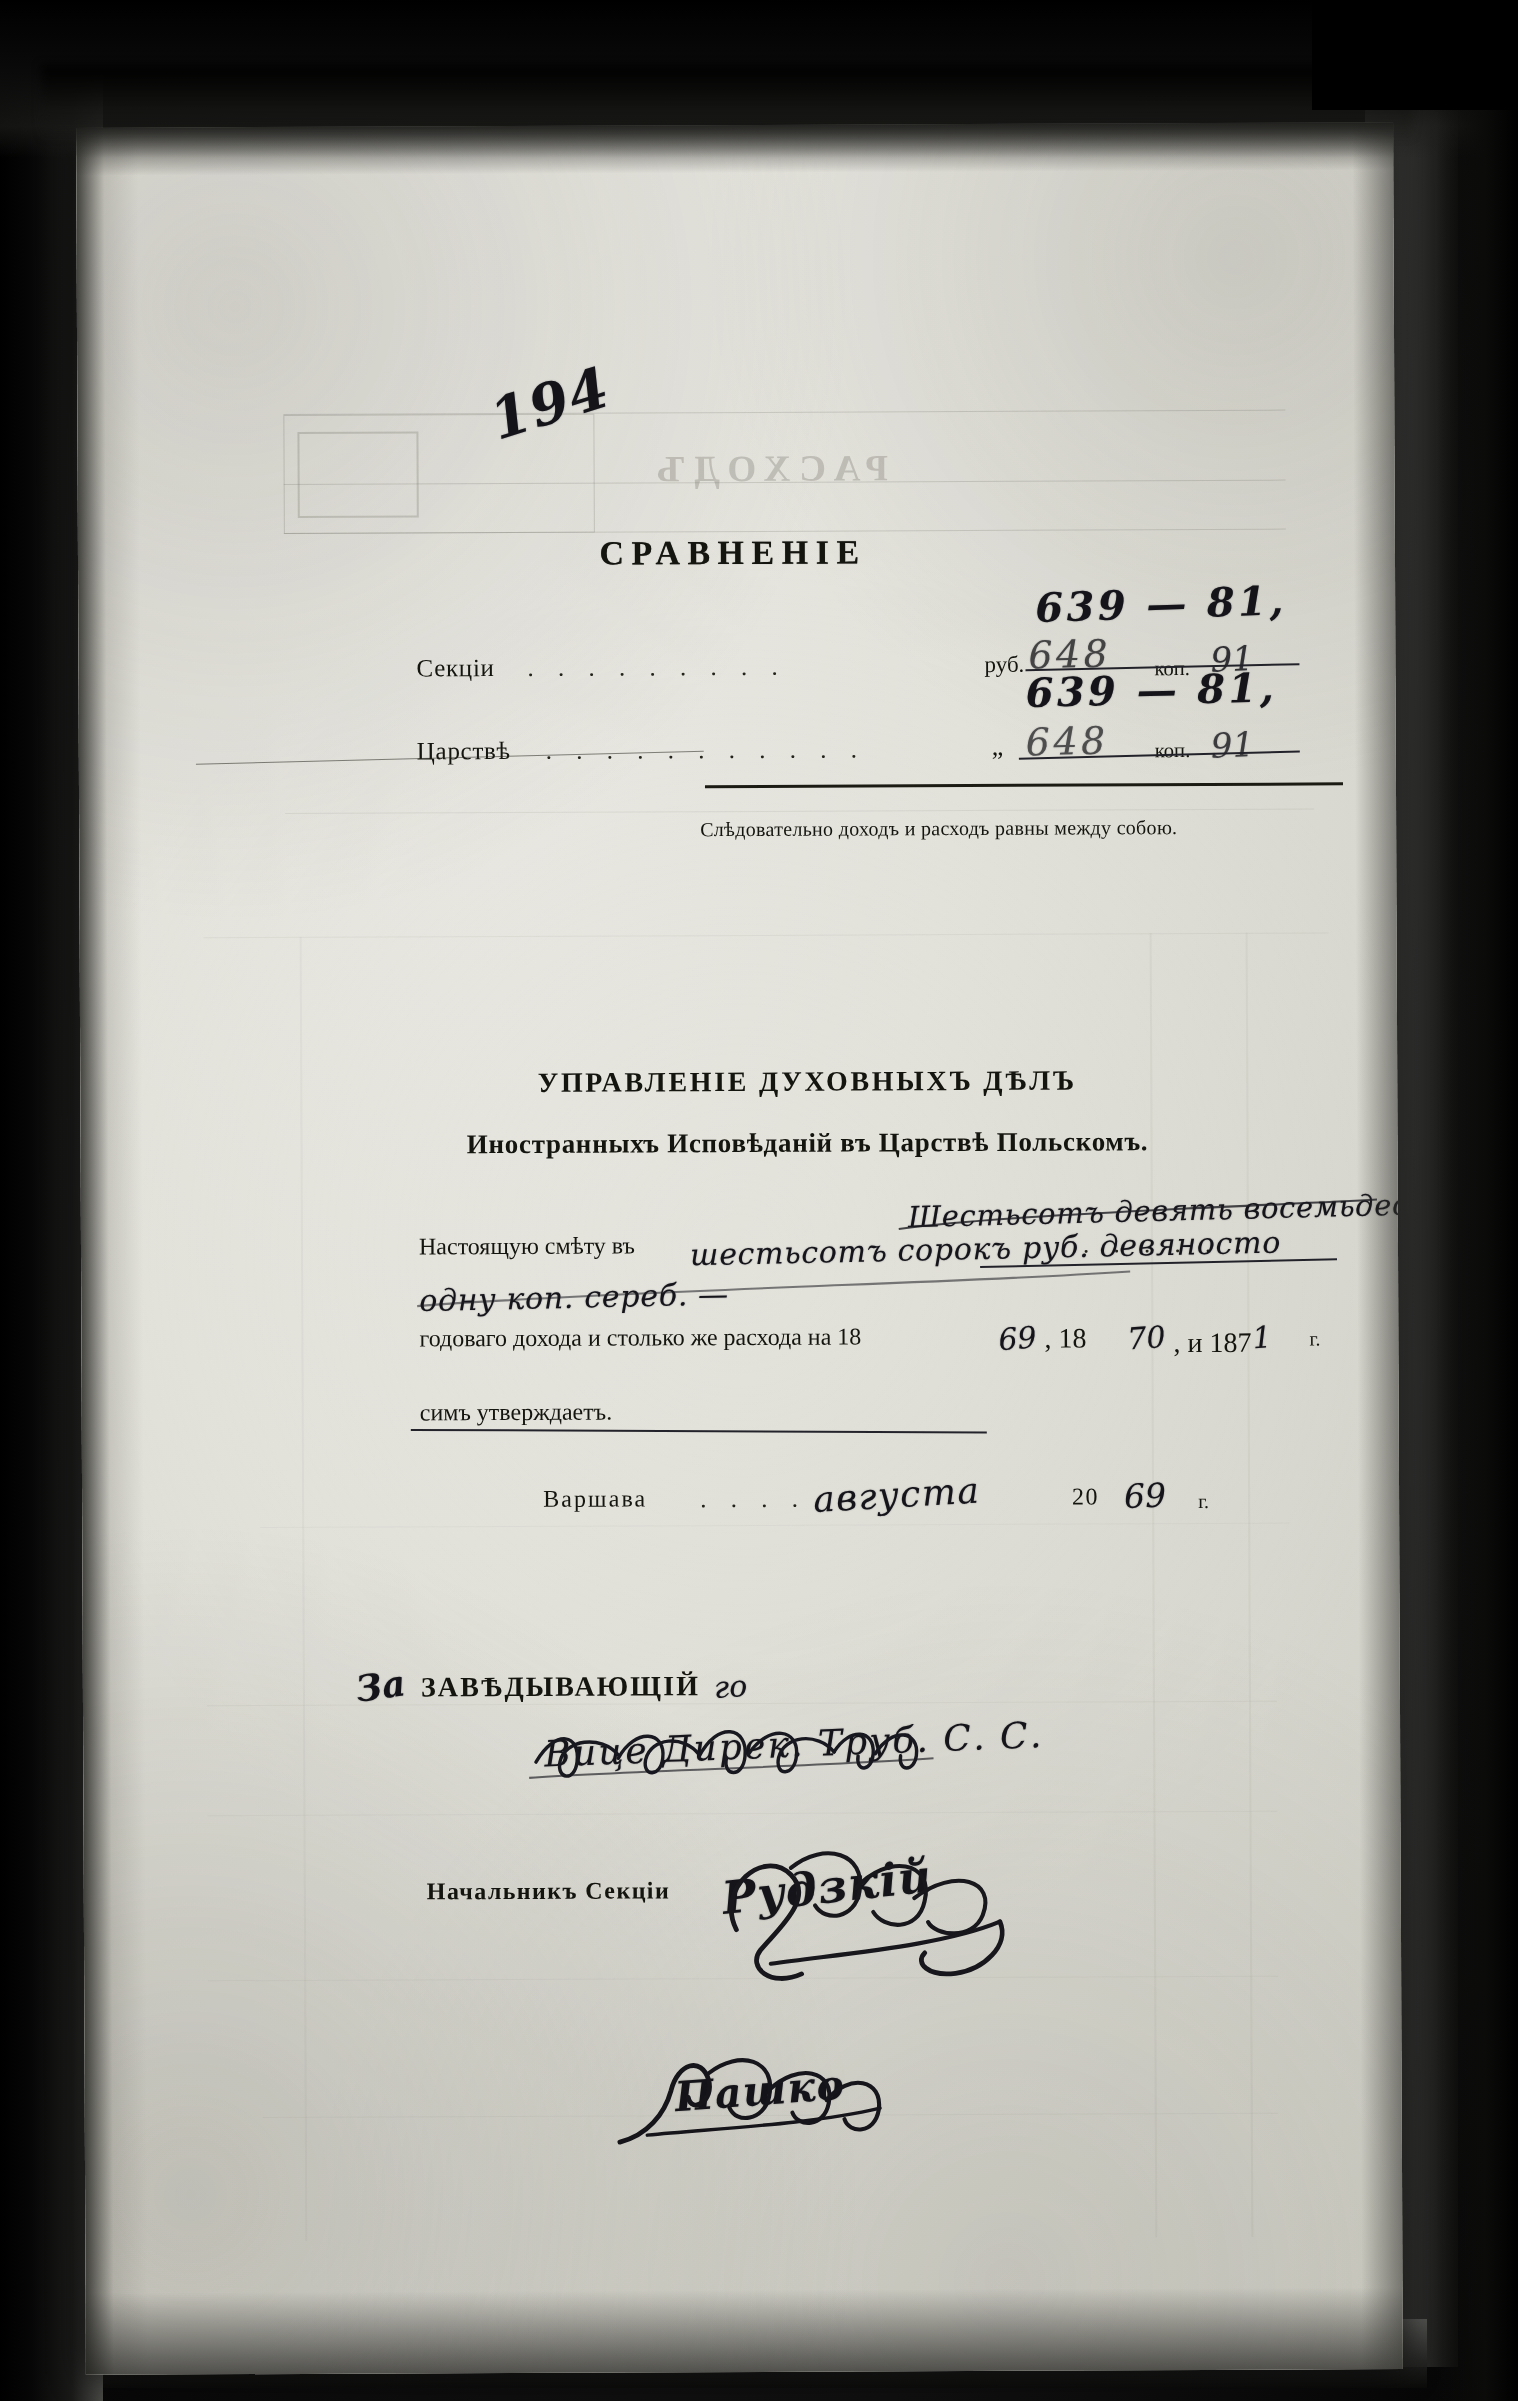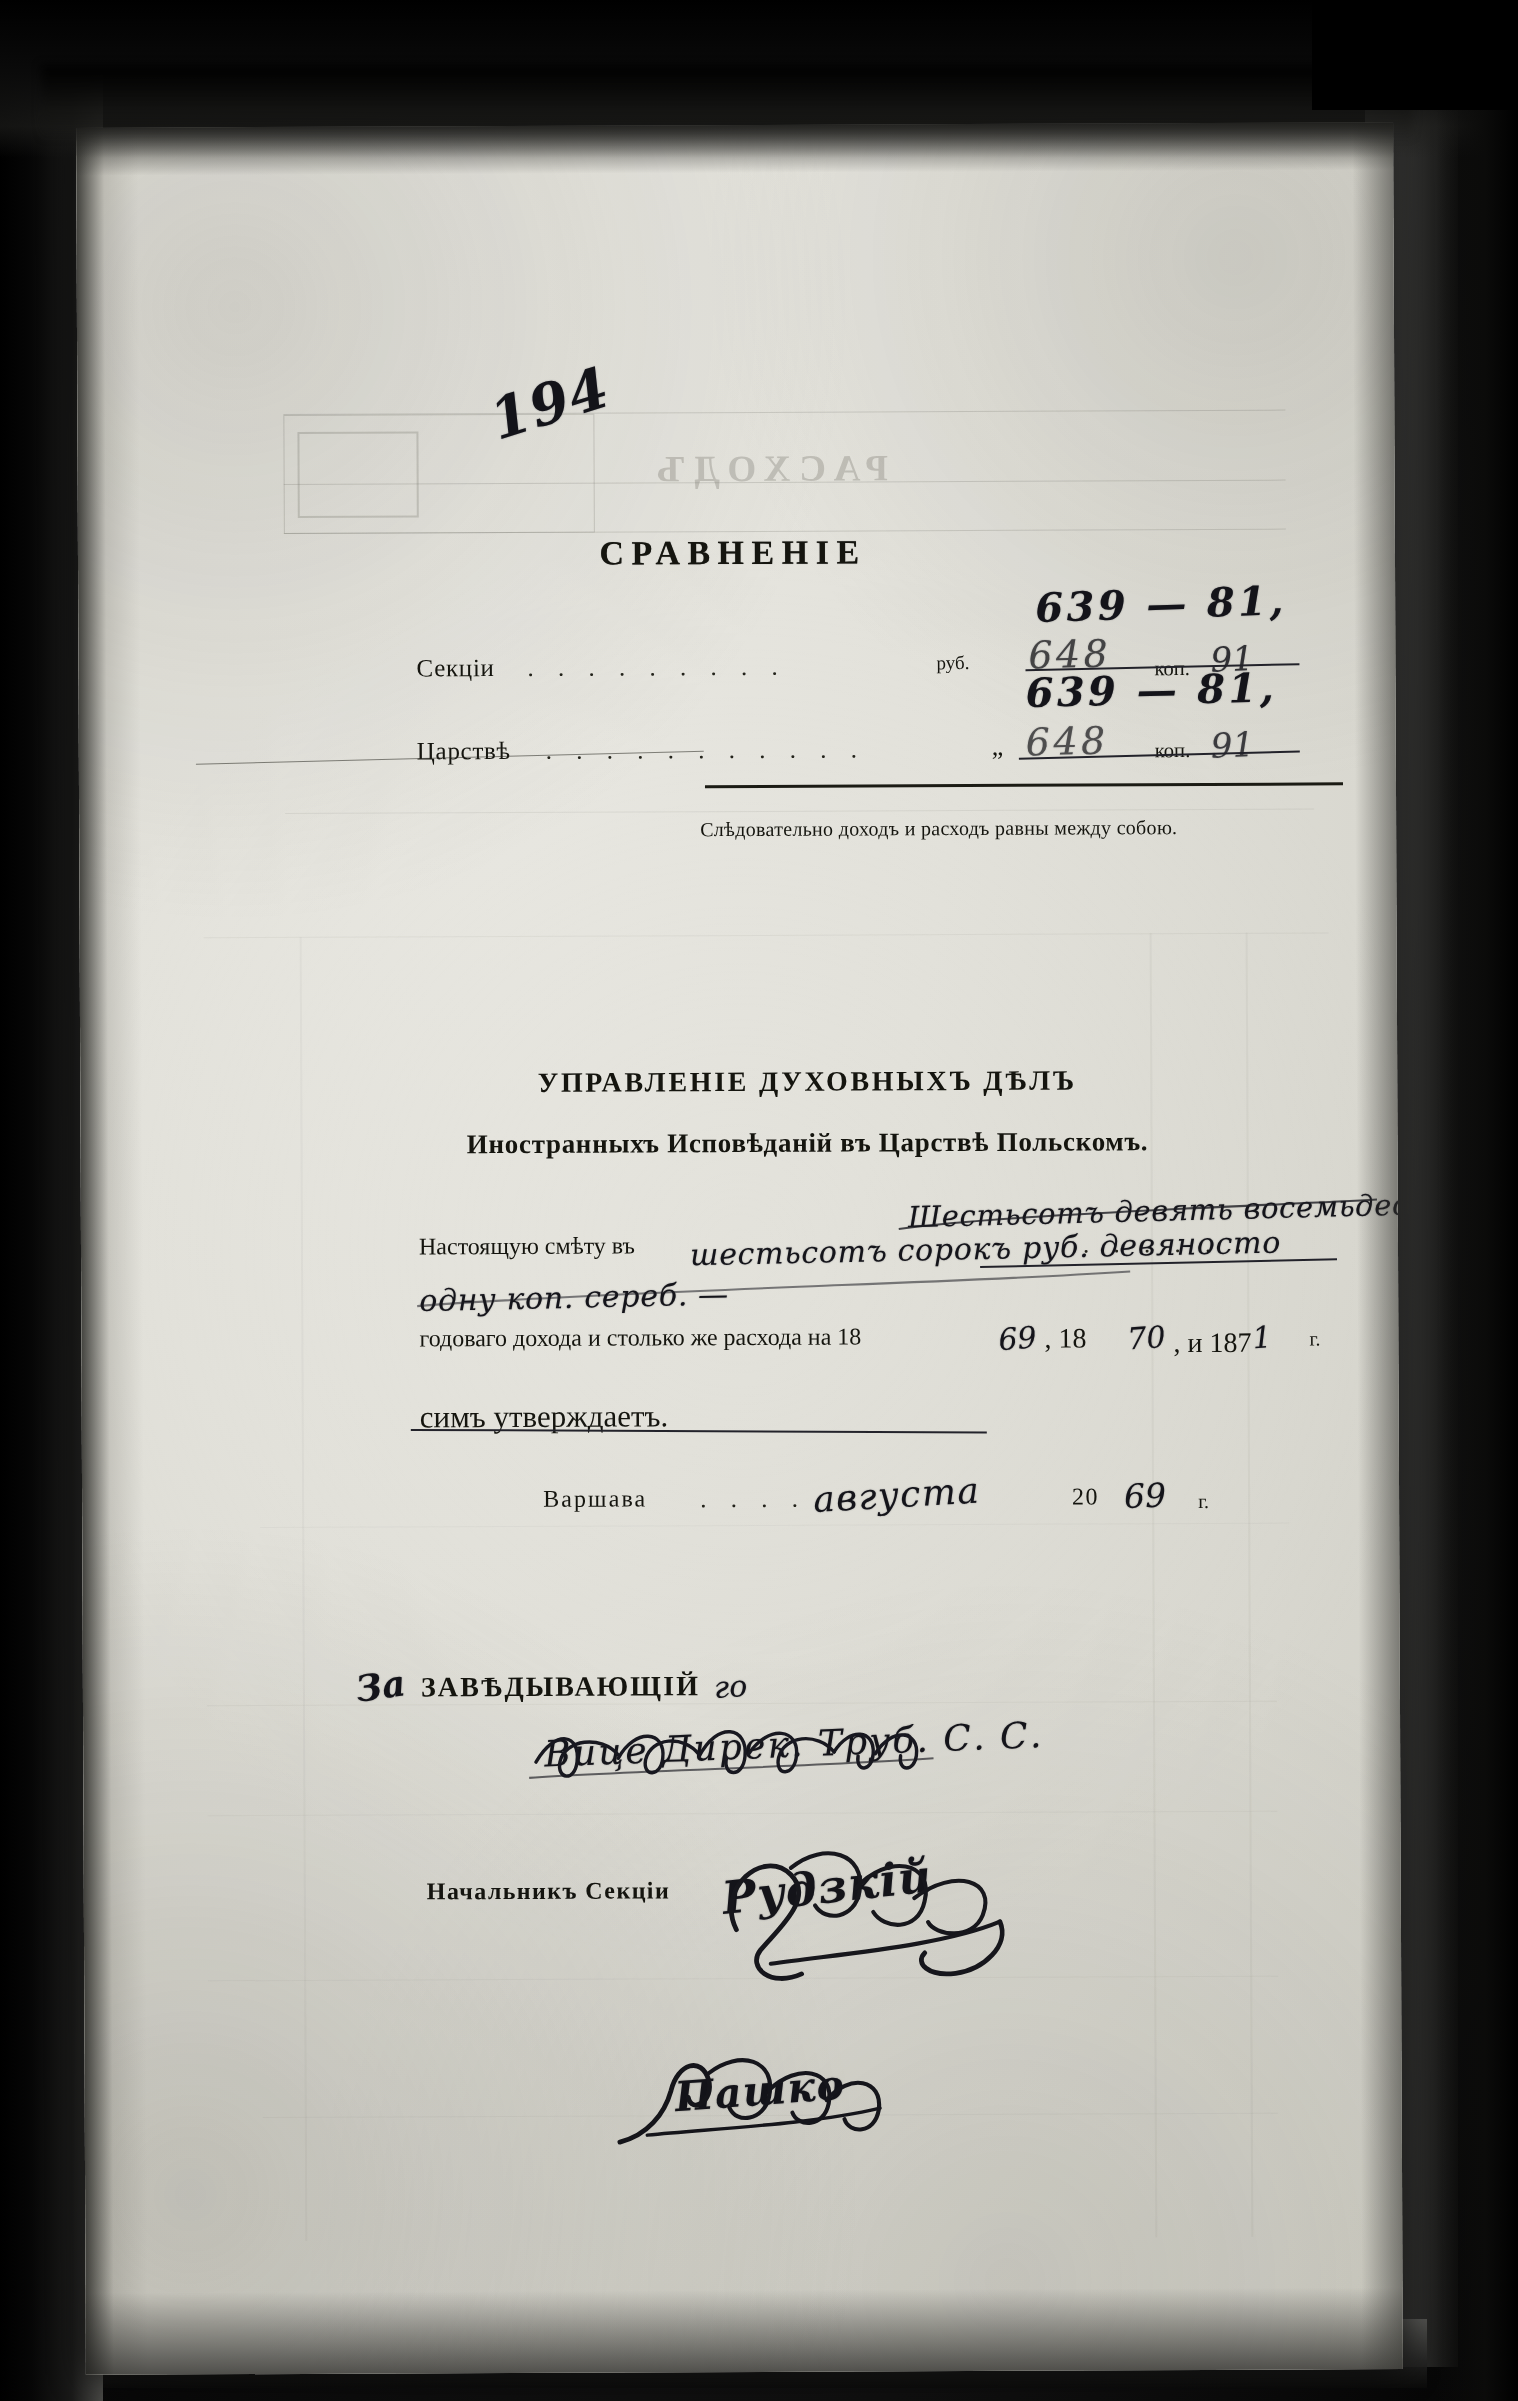--- a/index.html
+++ b/index.html
@@ -185,21 +185,21 @@
     position: absolute;
     font-size: 25px;
     letter-spacing: 9px;
     color: #23231b;
     white-space: nowrap;
     overflow: hidden;
   }
   #dots-1 { left: 449px; top: 528px; width: 412px; }
   #dots-2 { left: 467px; top: 611px; width: 395px; }
 
-  #unit-rub   { left: 858px; top: 528px; font-size: 19px; }
+  #unit-rub   { left: 906px; top: 528px; font-size: 23px; }
   #unit-quote { left: 913px; top: 608px; font-size: 26px; }
   #unit-kop   { left: 1076px; top: 534px; font-size: 20.6px; }
   #unit-kop2  { left: 1076px; top: 616px; font-size: 20.6px; }
 
   #rule-total {
     position: absolute;
     left: 626px; top: 660px;
     width: 638px; height: 2.7px;
     background: #1b1b14;
   }
@@ -230,21 +230,21 @@
     font-weight: bold;
     letter-spacing: 0.7px;
     transform: translateX(-50%);
   }
 
   #line-nastoyashchuyu { left: 338px; top: 1107px; font-size: 24px; }
   #dots-3 {
     left: 1002px; top: 1107px; width: 254px;
   }
   #line-godovogo { left: 338px; top: 1199px; font-size: 24px; }
-  #line-sim      { left: 338px; top: 1273px; font-size: 31px; }
+  #line-sim      { left: 338px; top: 1273px; font-size: 24px; }
   #line-varshava { left: 461px; top: 1360px; font-size: 24px; letter-spacing: 2.1px; }
   #dots-4 { left: 618px; top: 1360px; width: 117px; }
   #varshava-year { left: 990px; top: 1360px; font-size: 24px; letter-spacing: 1.4px; }
   #varshava-g    { left: 1116px; top: 1367px; font-size: 20px; }
 
   #label-zaveduyushchiy {
     left: 338px; top: 1545px;
     font-size: 28px;
     font-weight: bold;
     letter-spacing: 2.1px;

